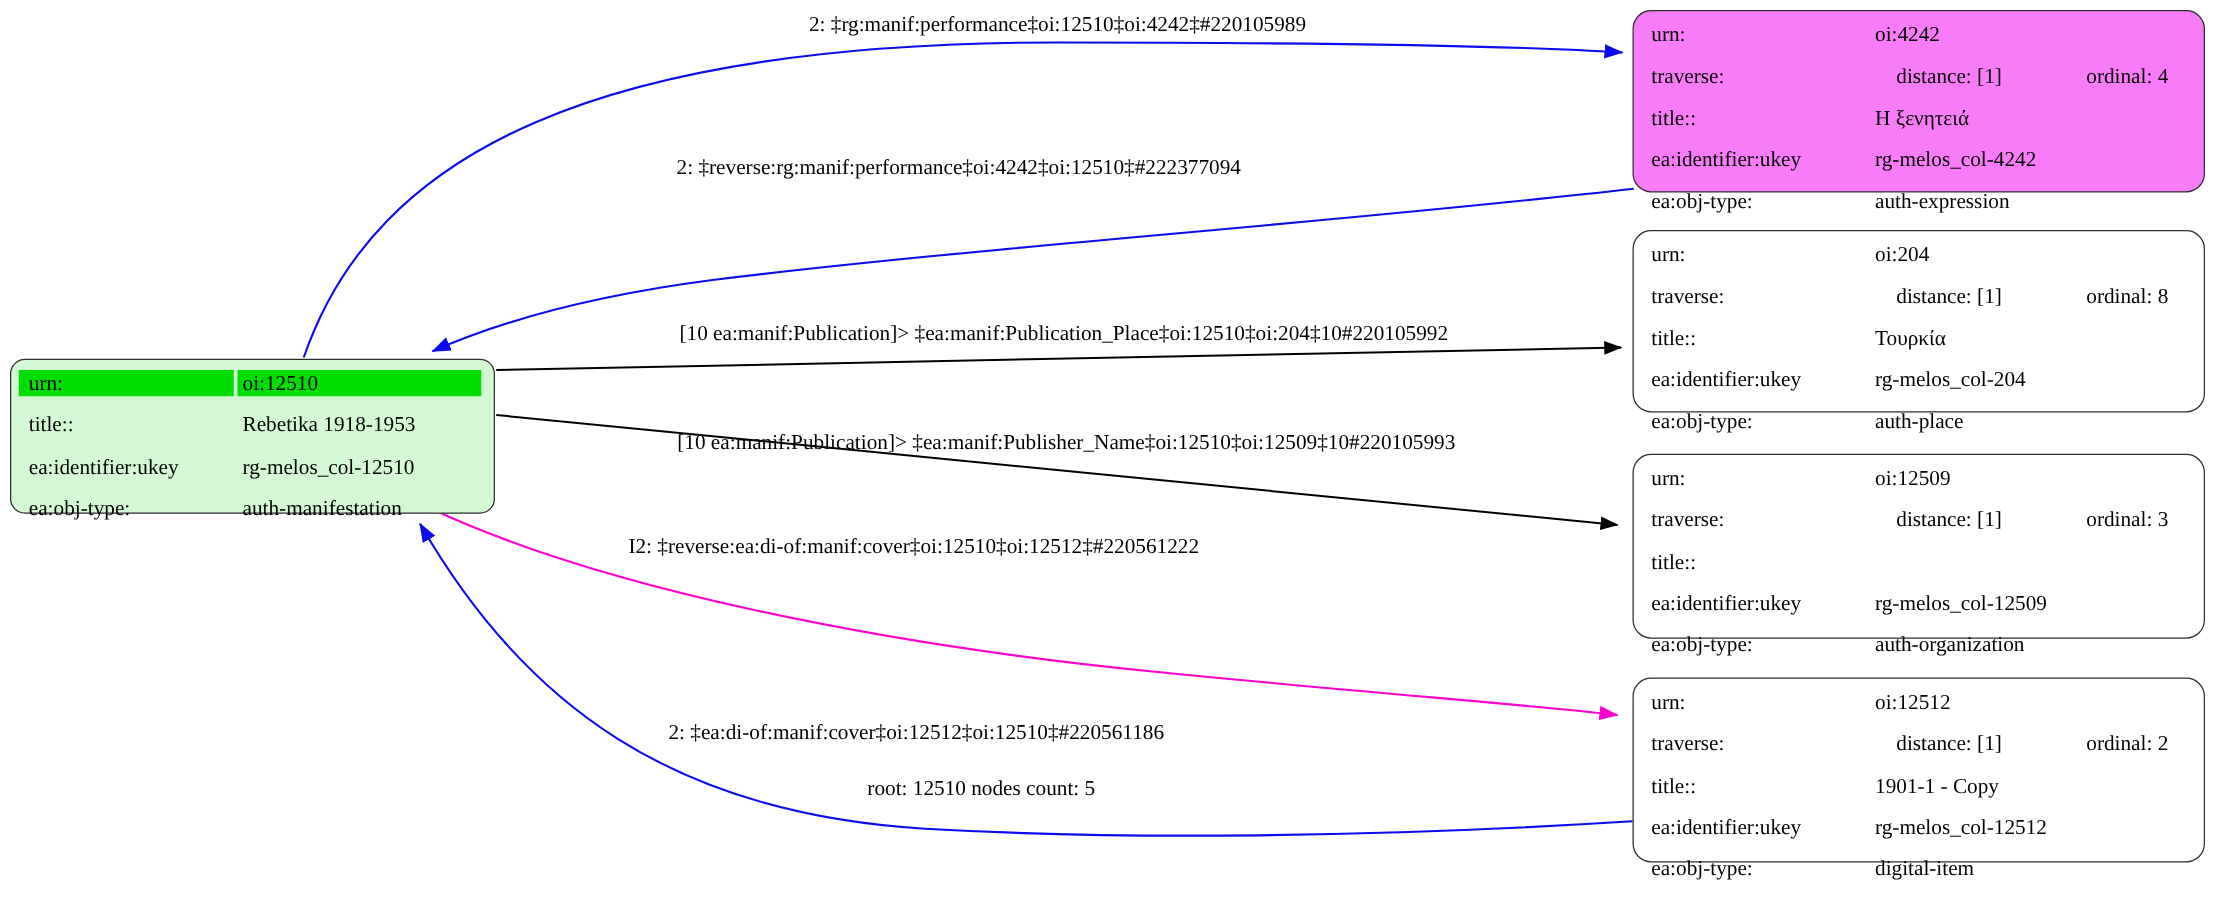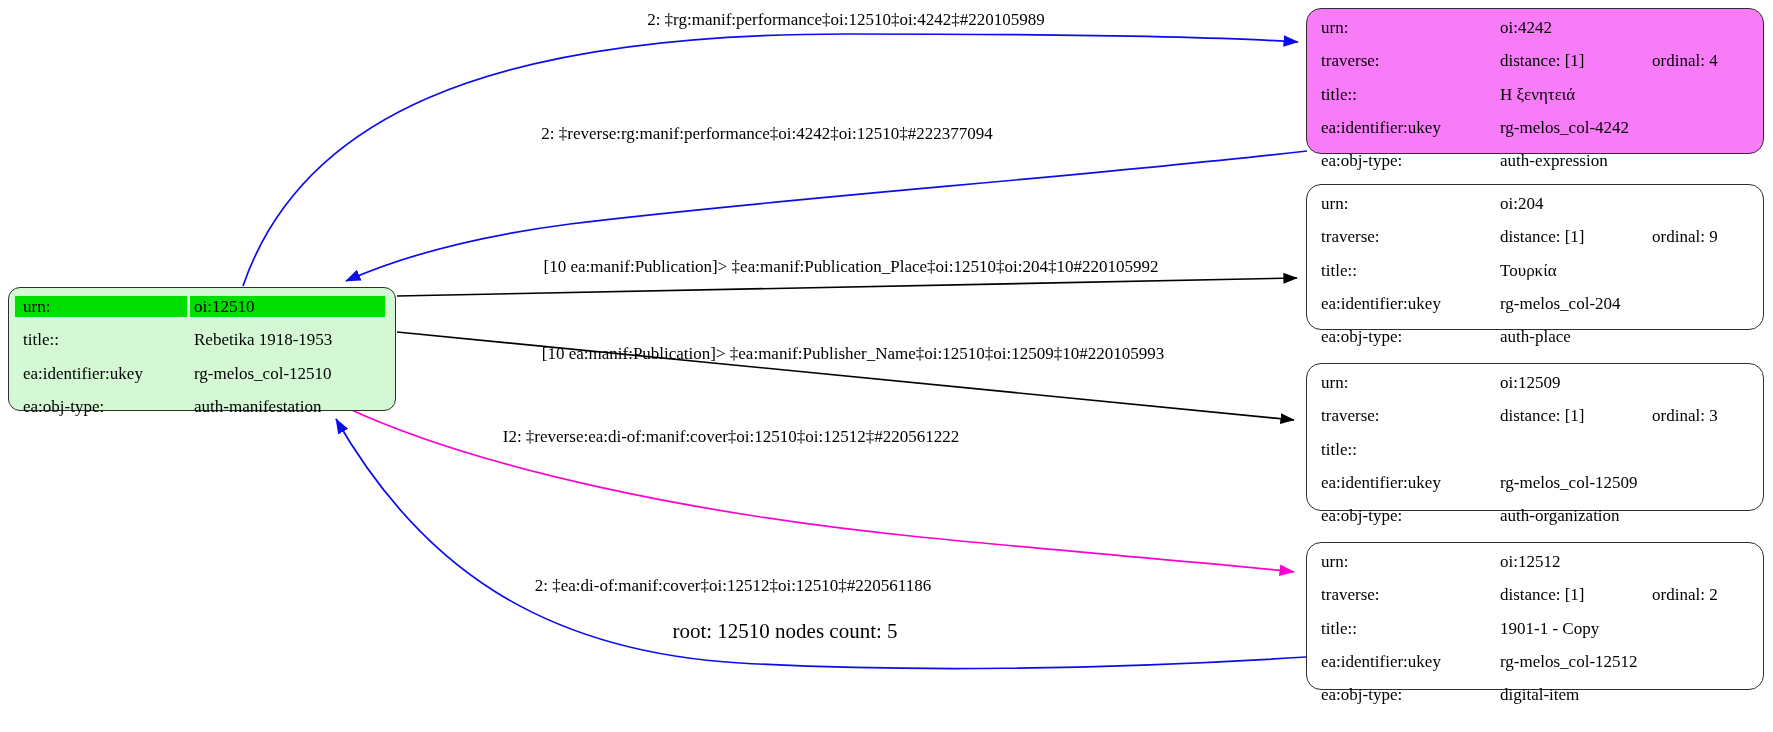--- a/index.html
+++ b/index.html
@@ -26,32 +26,32 @@
   .node.green{background:#d3f8d3;border-radius:12px;}
   .node.magenta{background:#f87cf8;}
   .node.white{background:#ffffff;}
   .row{display:flex;align-items:center;flex:1;}
   .k{flex:0 0 auto;padding-left:8px;box-sizing:border-box;margin-right:3px;}
   .green .k{width:172px;}
   .side .k{width:180px;}
   .v{flex:1 1 auto;padding-left:4px;box-sizing:border-box;white-space:nowrap;}
   .hl{background:#00de00;align-self:stretch;display:flex;align-items:center;}
   .dual{display:flex;align-items:center;}
-  .dist{display:inline-block;min-width:152px;}
+  .dist{display:inline-block;min-width:152px;margin-left:17px;}
   .edge-label{
     position:absolute;
     transform:translate(-50%,-50%);
     white-space:nowrap;
     font-size:17px;
   }
   .footer-label{
     position:absolute;
     transform:translate(-50%,-50%);
     white-space:nowrap;
-    font-size:21px;
+    font-size:17px;
   }
 </style>
 </head>
 <body>
 
 <div id="canvas">
 
   <svg class="edges" xmlns="http://www.w3.org/2000/svg">
     <defs>
       <marker id="mBlue" markerWidth="10" markerHeight="8" refX="8.5" refY="4" orient="auto">
@@ -126,21 +126,21 @@
 
   <div class="node white side" style="left:1306px;top:184px;width:458px;height:146px;">
     <div class="row">
       <span class="k">urn:</span>
       <span class="v">oi:204</span>
     </div>
     <div class="row">
       <span class="k">traverse:</span>
       <span class="v dual">
         <span class="dist">distance: [1]</span>
-        <span class="ord">ordinal: 9</span>
+        <span class="ord">ordinal: 8</span>
       </span>
     </div>
     <div class="row">
       <span class="k">title::</span>
       <span class="v">Τουρκία</span>
     </div>
     <div class="row">
       <span class="k">ea:identifier:ukey</span>
       <span class="v">rg-melos_col-204</span>
     </div>

